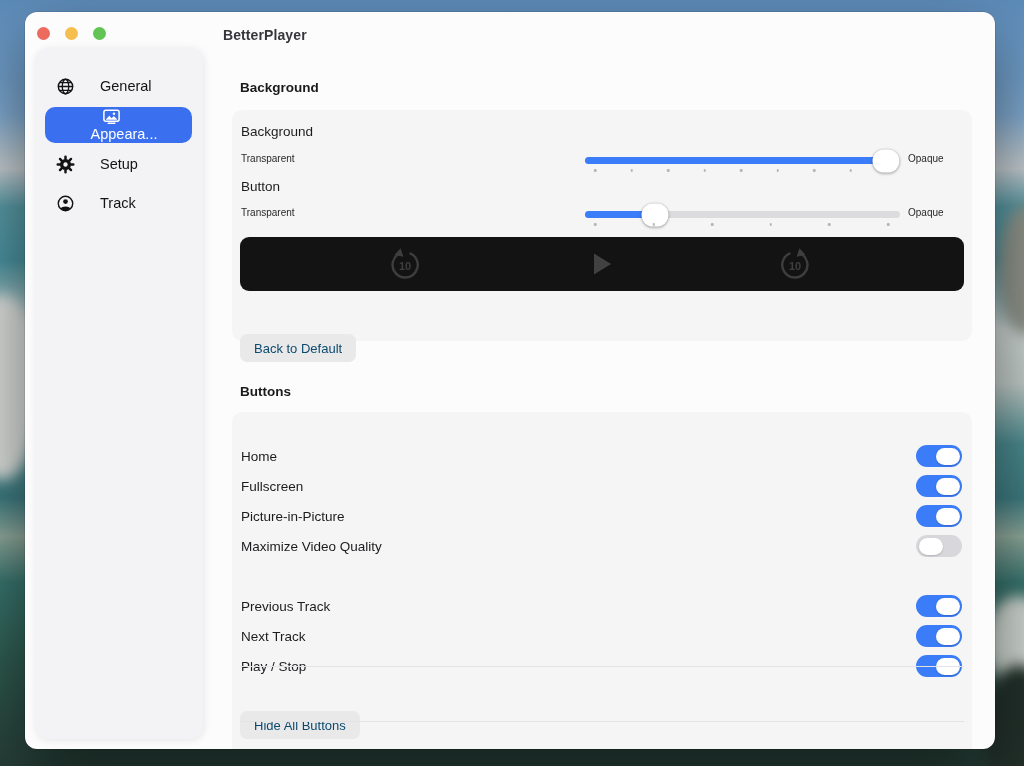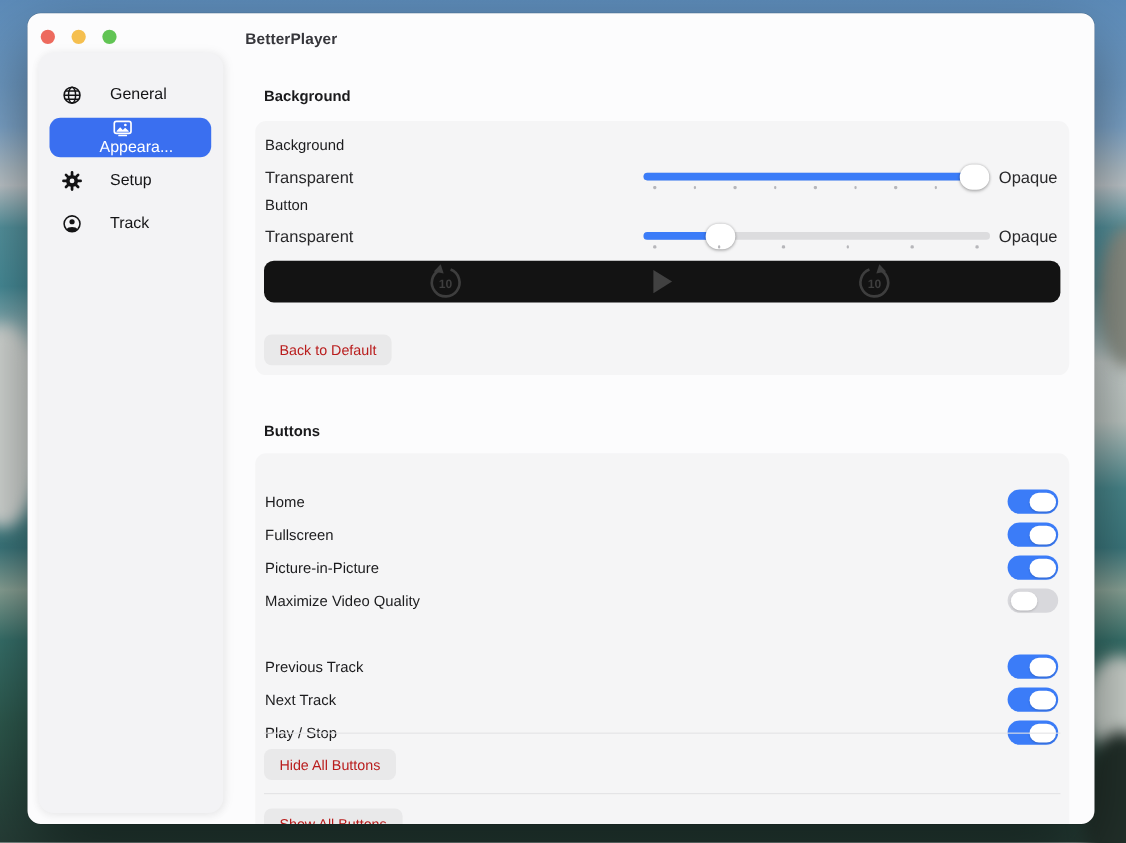--- a/index.html
+++ b/index.html
@@ -49,40 +49,40 @@
   .side-item .ic { width:19px; height:19px; flex:0 0 19px; margin-right:25px; }
   .side-item.selected { background:#3a6ff0; color:#ffffff;flex-direction:column; }
 
   
   .sec-header { position:absolute; left:215px; font-size:13.5px; font-weight:700; color:#1a1a1c; }
   .card { position:absolute; left:207px; width:740px; background:#f5f5f6; border-radius:10px; }
   .card1 { top:98px; height:231px; }
   .card2 { top:400px; height:360px; }
 
   .inner-label { position:absolute; left:9px; font-size:13.5px; color:#1c1c1e; }
-  .mini-label  { position:absolute; font-size:15px; color:#29292b; }
+  .mini-label  { position:absolute; font-size:10px; color:#29292b; }
 
   .slider { position:absolute; left:353px; width:315px; height:7px; border-radius:4px; background:#dcdcde; }
   .slider .fill { position:absolute; left:0; top:0; bottom:0; border-radius:4px; background:#3b7cf8; }
   .slider .handle {
     position:absolute; top:50%; width:27px; height:23px; border-radius:12px; background:#ffffff;
     transform:translate(-50%,-50%); box-shadow:0 0 2.5px rgba(0,0,0,.25), 0 1.5px 3px rgba(0,0,0,.22);
   }
   .slider .tick { position:absolute; top:12px; width:2.5px; height:2.5px; border-radius:50%; background:#b6b6ba; transform:translateX(-50%); }
 
   .preview-bar {
-    position:absolute; left:8px; top:127px; width:724px; height:38px;
+    position:absolute; left:8px; top:127px; width:724px; height:54px;
     background:#131313; border-radius:9px;
   }
   .pv-ic { position:absolute; top:50%; transform:translate(-50%,-50%); }
 
   .gray-btn {
     position:absolute; left:8px; height:28px; padding:0 14px; border:none; border-radius:7px;
-    background:#e9e9ea; color:#b91c1c; font-size:13px; font-family:"Liberation Sans",sans-serif;
-    display:flex; align-items:center; cursor:default;
+    background:#e9e9ea; color:#0c4a6e; font-size:13px; font-family:"Liberation Sans",sans-serif;
+    display:flex; align-items:center; cursor:default;margin-top:30px;
   }
 
   .t-row { position:absolute; left:0; width:740px; height:30px;margin-top:20px; }
   .t-row .lbl { position:absolute; left:9px; top:50%; transform:translateY(-50%); font-size:13.5px; color:#1c1c1e; }
   .toggle {
     position:absolute; right:10px; top:50%; transform:translateY(-50%);
     width:46px; height:22px; border-radius:11px; background:#d8d8dc; cursor:default;
   }
   .toggle .knob {
     position:absolute; left:2.5px; top:2.5px; width:24px; height:17px; border-radius:9px;

